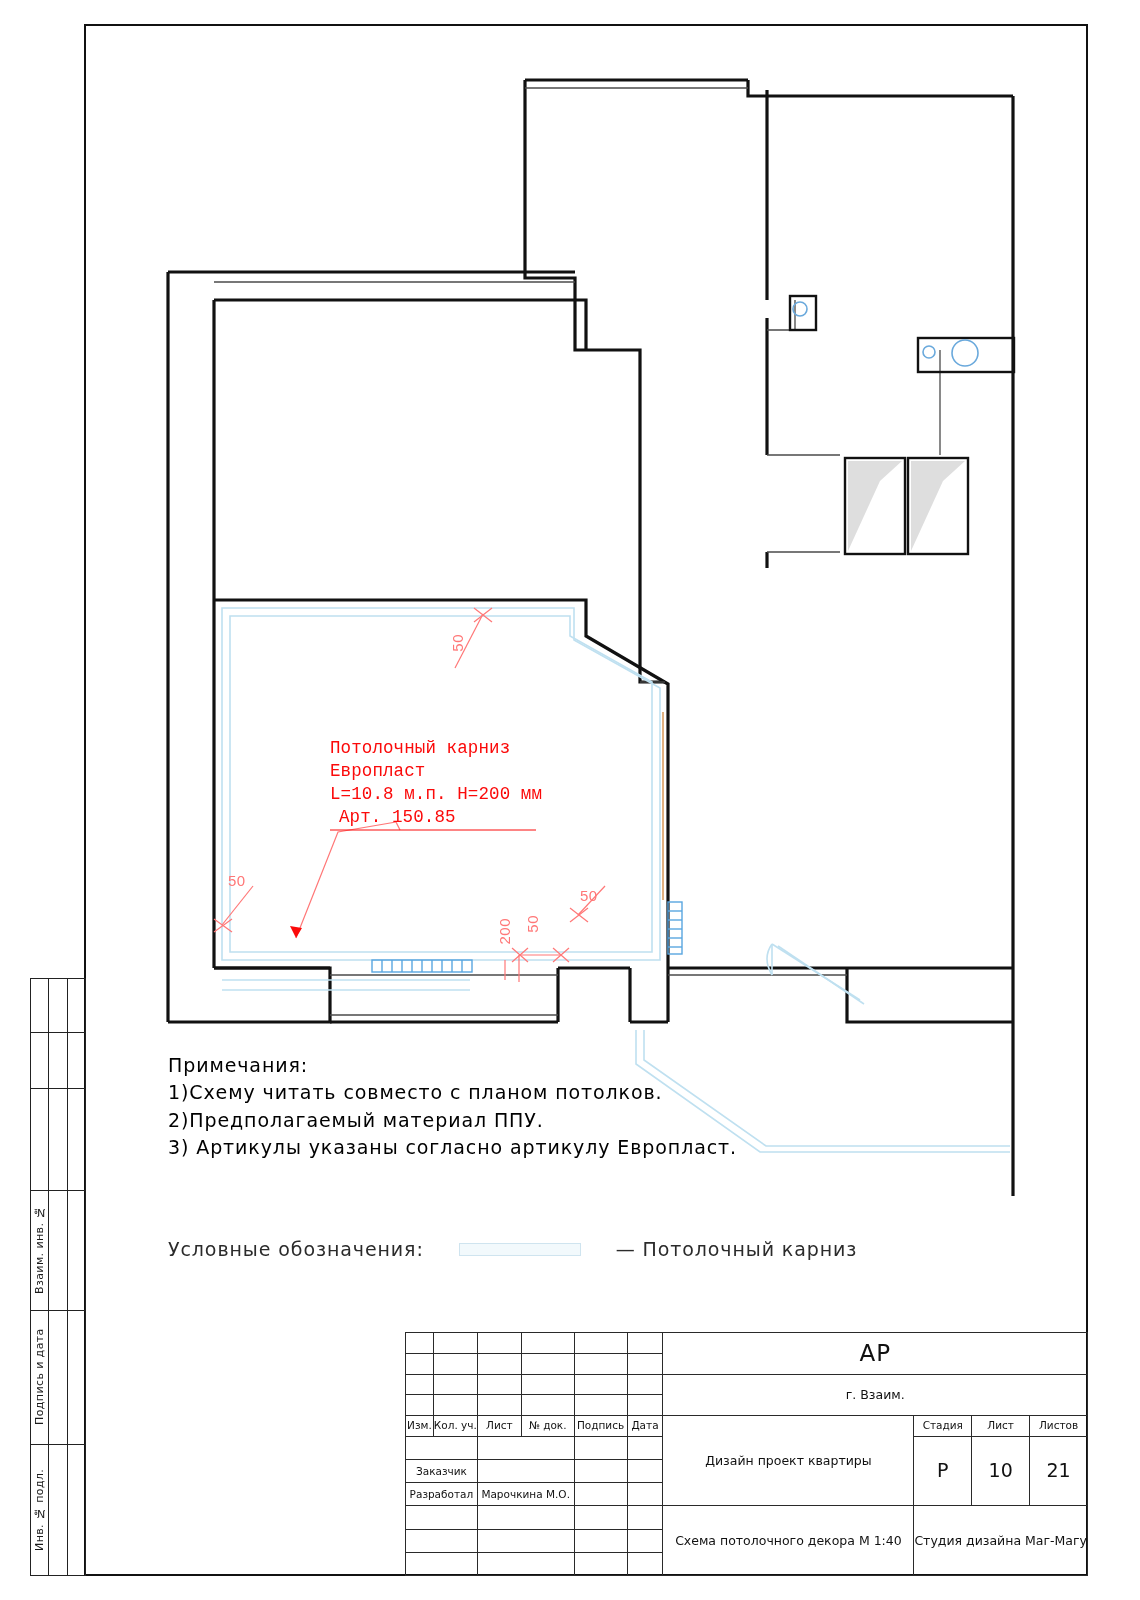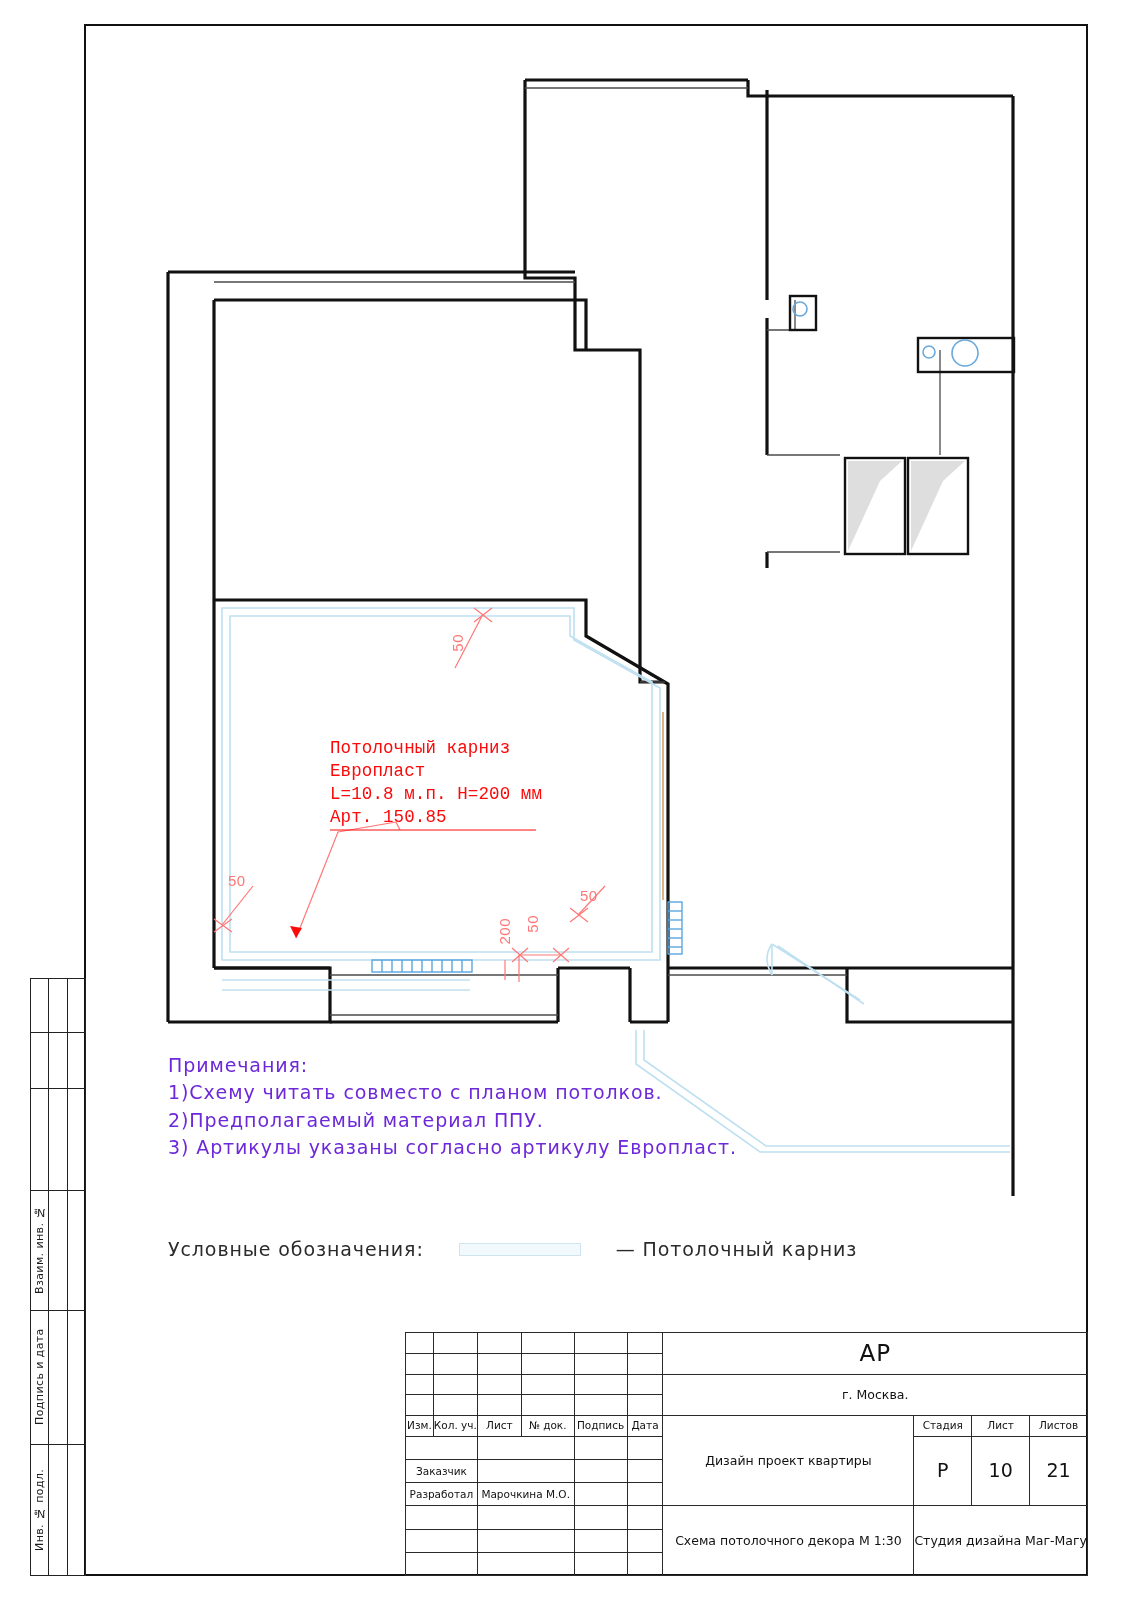--- a/index.html
+++ b/index.html
@@ -26,21 +26,21 @@
   
   .redtext{position:absolute;color:#fb0a0a;font-size:17.5px;line-height:1.33;
            font-family:Liberation Mono, monospace;white-space:pre;letter-spacing:.1px;}
   .dimlabel{position:absolute;color:#f77;font-size:15px;
             font-family:"Liberation Sans",sans-serif;
             writing-mode:vertical-rl;transform:rotate(180deg);letter-spacing:.5px;}
 
   
   .notes{position:absolute;left:168px;top:1052px;width:620px;
          font-family:"DejaVu Sans",sans-serif;font-size:19px;line-height:1.44;
-         color:#6d28d9;letter-spacing:.9px;}
+         color:#000000;letter-spacing:.9px;}
   .notes div{white-space:pre-wrap;}
 
   .legend{position:absolute;left:168px;top:1238px;display:flex;align-items:center;
           font-family:"DejaVu Sans",sans-serif;font-size:19px;color:#2b2b2b;letter-spacing:.9px;gap:19px;}
   .legend-swatch{width:120px;height:11px;border:1px solid #cfe4ef;background:#f2f9fc;
                  margin:0 16px;display:inline-block;}
 
   
   #tb{position:absolute;left:405px;top:1332px;width:683px;height:244px;}
   #tb table{border-collapse:collapse;width:100%;height:100%;
@@ -202,21 +202,21 @@
       <line x1="400" y1="830" x2="396" y2="822"></line>
       <path d="M396,822 L338,832 L296,938"></path>
       <polygon points="296,938 290,926 302,928" fill="#fb0a0a" stroke="none"></polygon>
       <line x1="330" y1="830" x2="536" y2="830" stroke="#fb0a0a" stroke-width="1"></line>
     </g>
   </svg>
 
   <div class="redtext" style="left:330px;top:737px;">Потолочный карниз</div>
   <div class="redtext" style="left:330px;top:760px;">Европласт</div>
   <div class="redtext" style="left:330px;top:783px;">L=10.8 м.п. H=200 мм</div>
-  <div class="redtext" style="left:330px;top:806px;">Арт. 150.85</div>
+  <div class="redtext" style="left:339px;top:806px;">Арт. 150.85</div>
 
   <div class="dimlabel" style="left:449px;top:634px;">50</div>
   <div class="dimlabel" style="left:228px;top:872px;writing-mode:horizontal-tb;transform:none;">50</div>
   <div class="dimlabel" style="left:580px;top:887px;writing-mode:horizontal-tb;transform:none;">50</div>
   <div class="dimlabel" style="left:496px;top:918px;">200</div>
   <div class="dimlabel" style="left:524px;top:915px;">50</div>
 
   <div class="notes">
     <div>Примечания:</div>
     <div>1)Схему читать совместо с планом потолков.</div>
@@ -264,21 +264,21 @@
             <td></td>
       </tr>
 
       <tr style="height:17px">
         <td></td>
             <td></td>
         <td></td>
             <td></td>
         <td></td>
             <td></td>
-        <td rowspan="2" colspan="4" class="mid">г. Москва.</td>
+        <td rowspan="2" colspan="4" class="mid">г. Взаим.</td>
       </tr>
       <tr style="height:17px">
         <td></td>
             <td></td>
         <td></td>
             <td></td>
         <td></td>
             <td></td>
       </tr>
 
@@ -317,21 +317,21 @@
         <td colspan="2">Марочкина М.О.</td>
         <td></td>
         <td></td>
       </tr>
 
       <tr style="height:19px">
         <td colspan="2"></td>
         <td colspan="2"></td>
         <td></td>
         <td></td>
-        <td rowspan="3" class="mid">Схема потолочного декора М 1:30</td>
+        <td rowspan="3" class="mid">Схема потолочного декора М 1:40</td>
         <td rowspan="3" colspan="3" class="mid">Студия дизайна Маг-Магу</td>
       </tr>
       <tr style="height:19px">
         <td colspan="2"></td>
         <td colspan="2"></td>
         <td></td>
         <td></td>
       </tr>
       <tr style="height:19px">
         <td colspan="2"></td>

